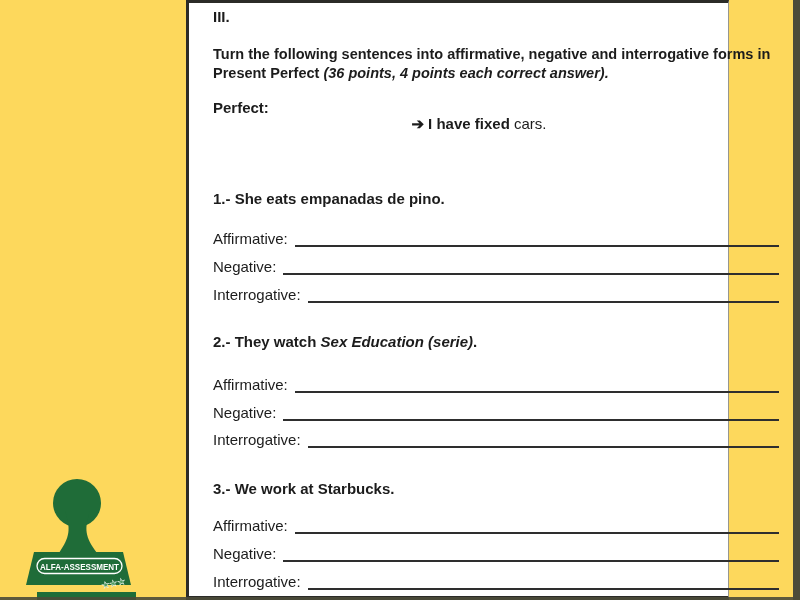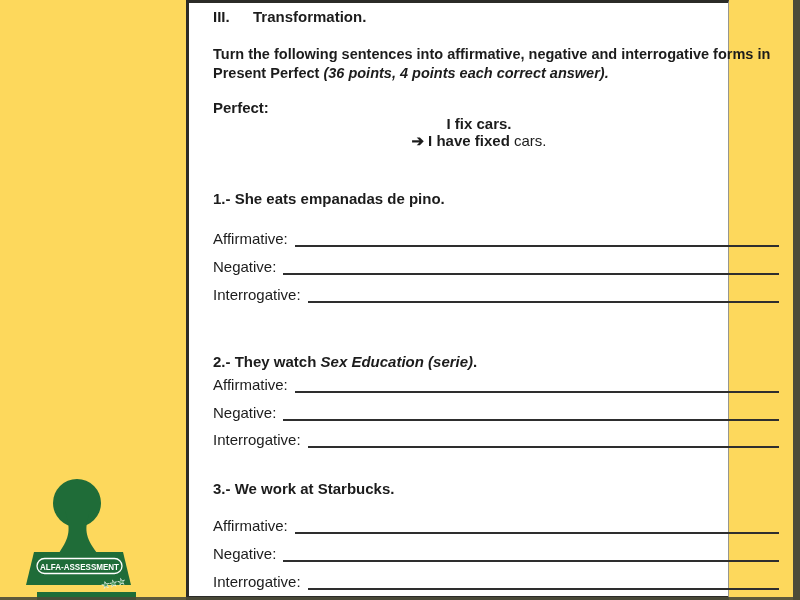--- a/index.html
+++ b/index.html
@@ -52,21 +52,21 @@
     text-align: center; font-size: 15px; line-height: 17px;
   }
   .example-block .src { font-weight: bold; }
   .example-block .ans-bold { font-weight: bold; }
   .example-block .arrow { font-weight: bold; margin-right: 4px; }
   .q-heading {
     position: absolute; left: 24px;
     font-size: 15px; font-weight: bold;
   }
   .q-heading .it { font-style: italic; }
-  .q1h { top: 187px; } .q2h { top: 330px; margin-top: 20px; } .q3h { top: 477px; }
+  .q1h { top: 187px; } .q2h { top: 330px; } .q3h { top: 477px; }
   .blank-row {
     position: absolute; left: 24px; width: 566px;
     display: flex; 
     font-size: 15px; height: 19px;
   }
   .blank-row .lbl { flex: 0 0 auto; line-height: 19px; }
   .blank-row .line {
     flex: 1 1 auto; margin-left: 7px;
     border-bottom: 2px solid #2e2e2e; height: 16px;
   }
@@ -90,31 +90,29 @@
     <text x="64.5" y="115" text-anchor="middle" font-size="9.5" font-weight="bold" fill="#ffffff" textLength="79" lengthAdjust="spacingAndGlyphs">ALFA-ASSESSMENT</text>
     <text x="86" y="131" font-size="9" fill="#4f9c63" stroke="#ffffff" stroke-width="0.4" transform="rotate(-12 100 127)">★★★</text>
     <rect x="22" y="137" width="99" height="8" fill="#1F6C38"></rect>
   </svg>
 </div>
 
 <div class="page">
 
   <div class="sec-heading">
     <span class="sec-num">III.</span>
-    <span>Transformation.</span>
   </div>
 
   <div class="instructions">
     <span>Turn the following sentences into affirmative, negative and interrogative forms in Present Perfect </span><span class="pts">(36 points, 4 points each correct answer).</span>
   </div>
 
   <div class="example-label">Perfect:</div>
 
   <div class="example-block">
-    <div class="src">I fix cars.</div>
     <div>
       <span class="arrow">➔</span><span class="ans-bold">I have fixed</span><span> cars.</span>
     </div>
   </div>
 
   <div class="q-heading q1h">
     <span>1.-</span><span> She eats empanadas de pino.</span><span class="it"></span><span></span>
   </div>
   <div class="blank-row r1a">
     <span class="lbl">Affirmative:</span>

